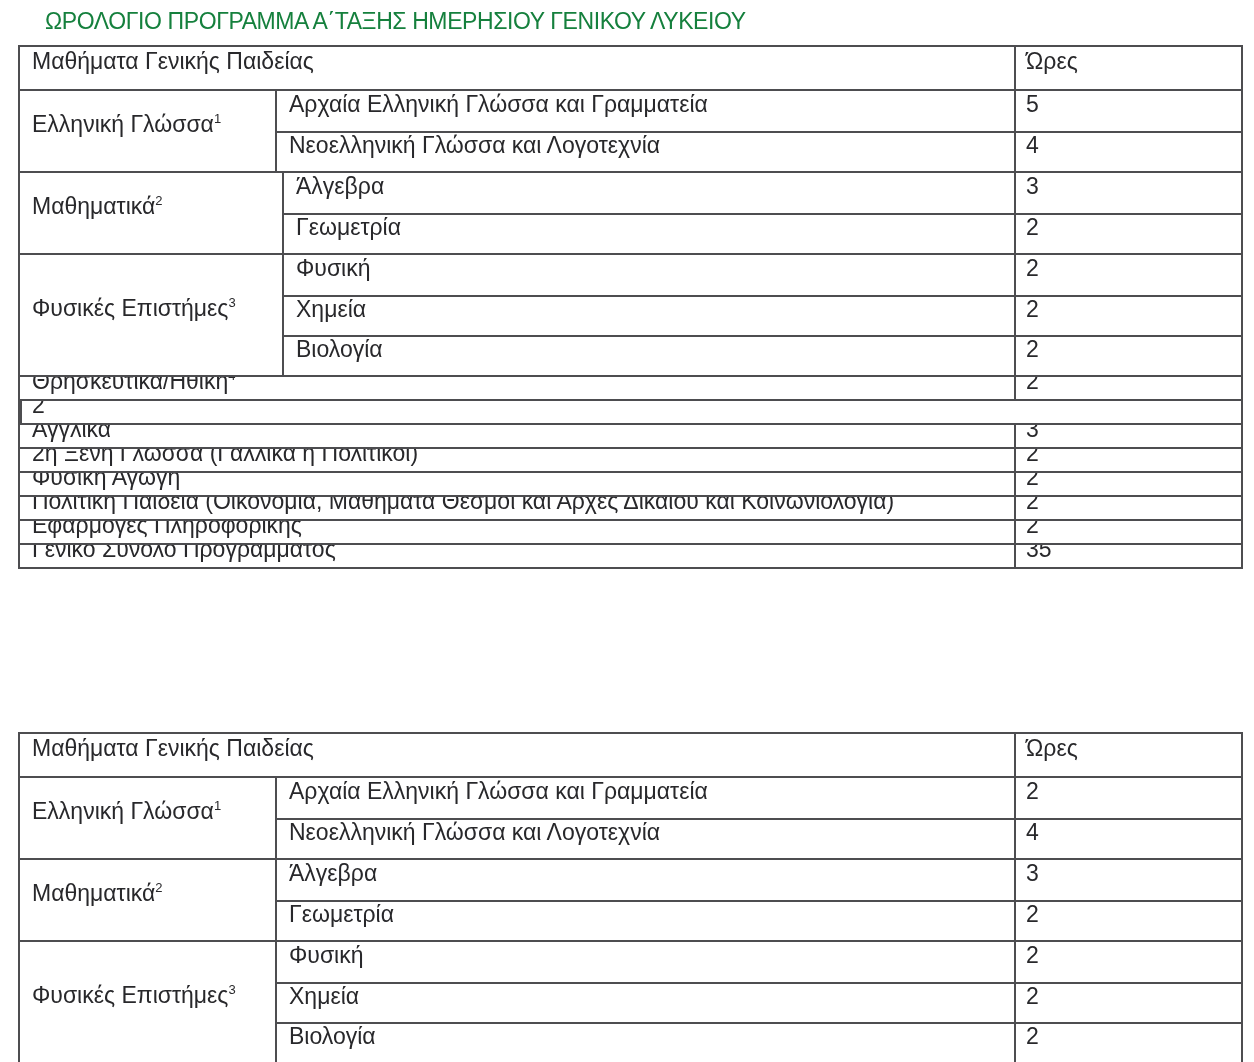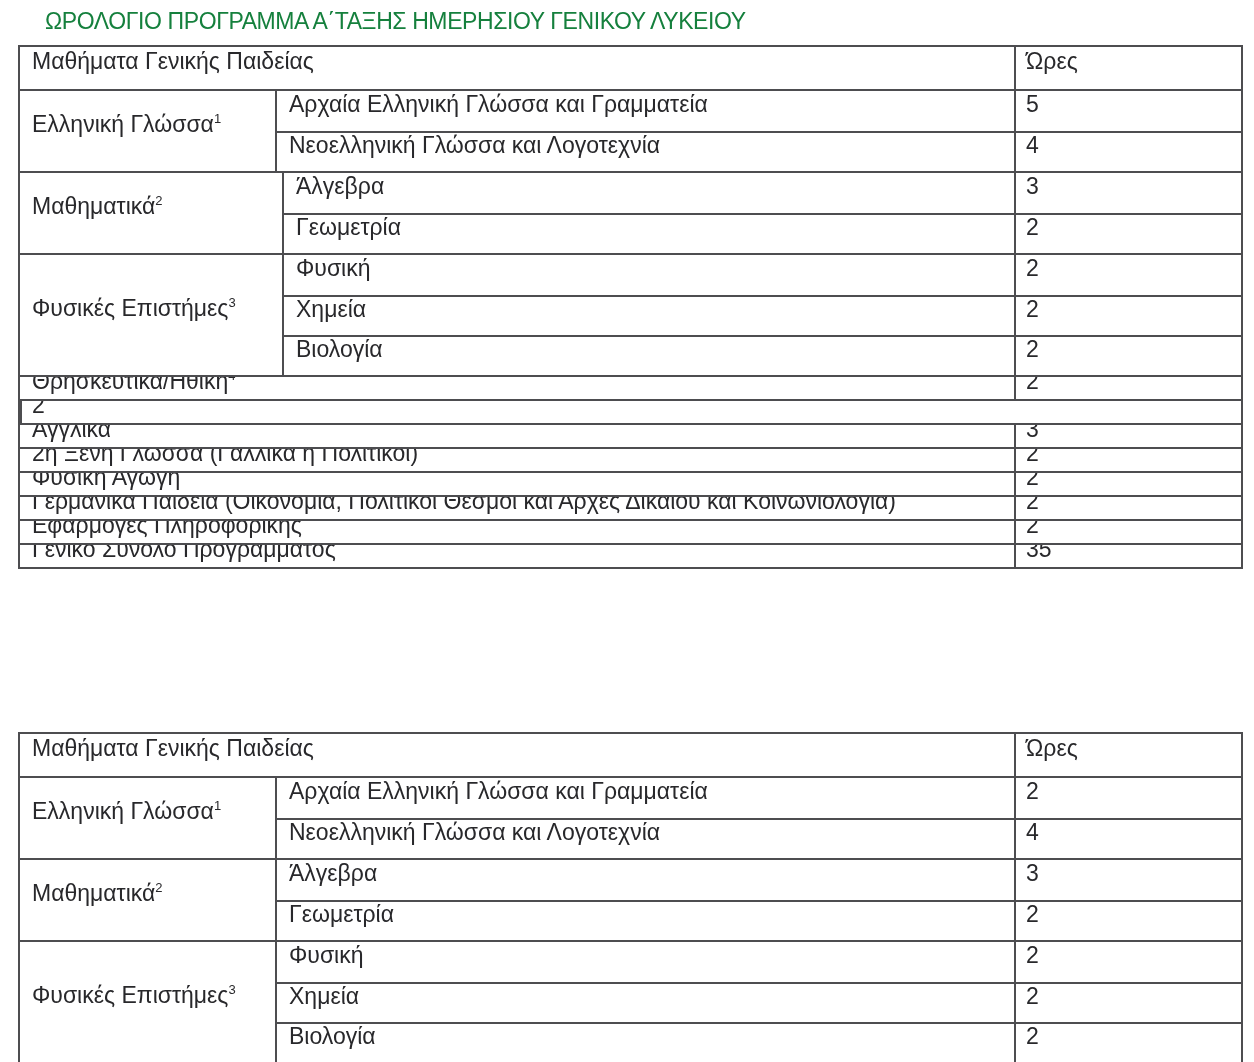--- a/index.html
+++ b/index.html
@@ -189,21 +189,21 @@
       <div class="hrow single-row">
         <div class="cell slabel">
           <span class="cell-inner">Φυσική Αγωγή</span>
         </div>
         <div class="cell hours">
           <span class="cell-inner">2</span>
         </div>
       </div>
       <div class="hrow single-row">
         <div class="cell slabel">
-          <span class="cell-inner">Γερμανικά Παιδεία (Οικονομία, Πολιτικοί Θεσμοί και Αρχές Δικαίου και Κοινωνιολογία)</span>
+          <span class="cell-inner">Πολιτική Παιδεία (Οικονομία, Μαθήματα Θεσμοί και Αρχές Δικαίου και Κοινωνιολογία)</span>
         </div>
         <div class="cell hours">
           <span class="cell-inner">2</span>
         </div>
       </div>
       <div class="hrow single-row">
         <div class="cell slabel">
           <span class="cell-inner">Εφαρμογές Πληροφορικής</span>
         </div>
         <div class="cell hours">

